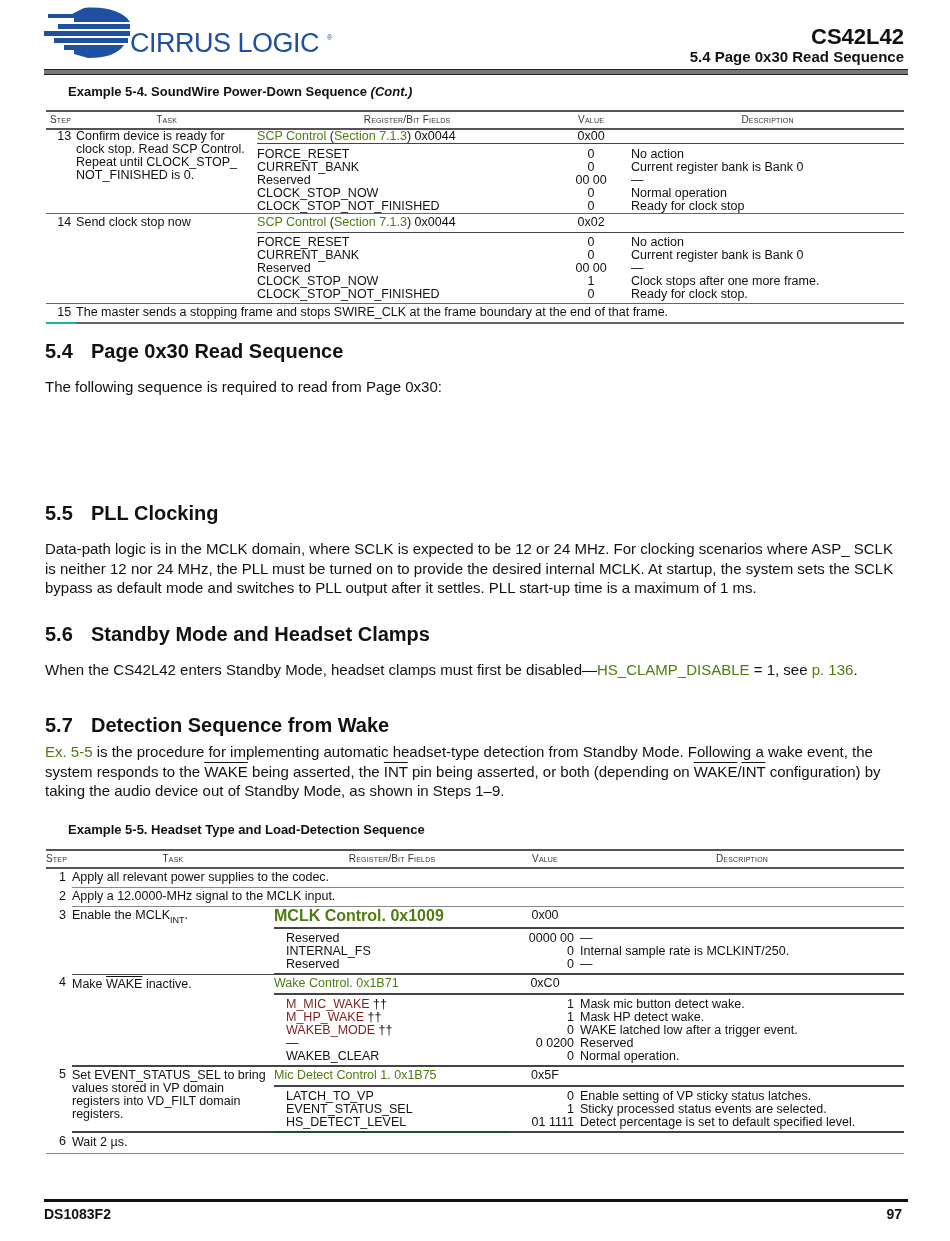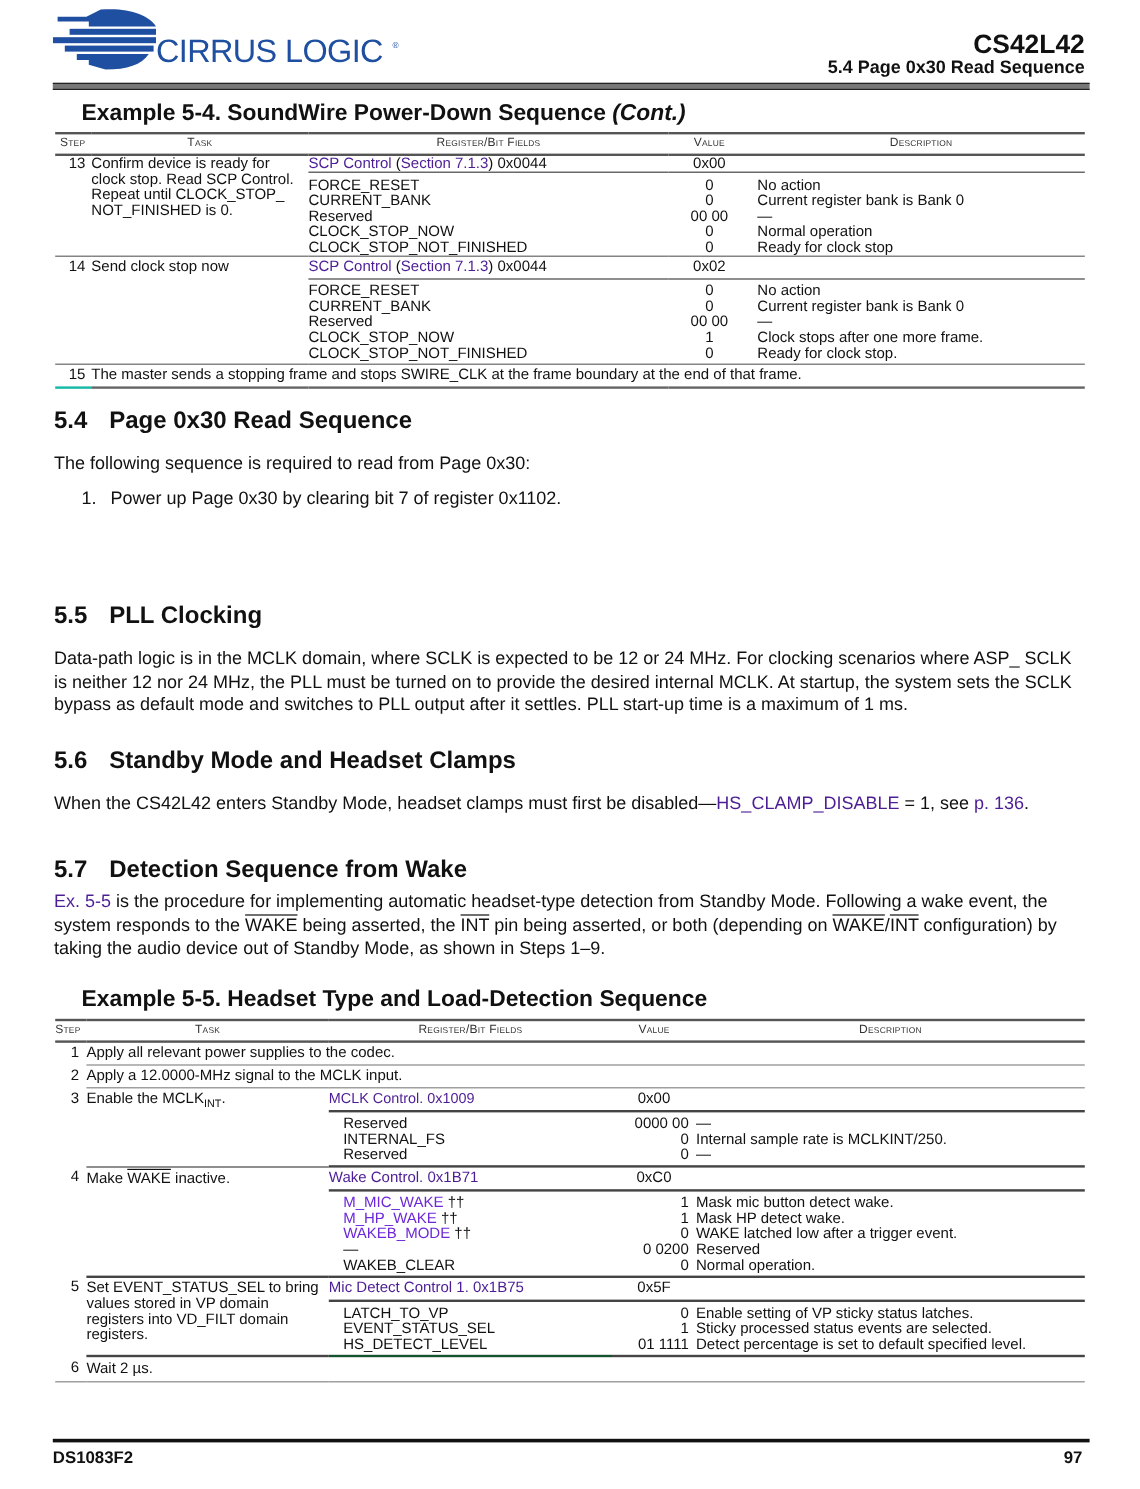--- a/index.html
+++ b/index.html
@@ -7,38 +7,38 @@
   body { position: relative; font-family: "Liberation Sans", sans-serif; color: #111; overflow: hidden; }
 
   
   .logo { position: absolute; left: 44px; top: 4px; width: 300px; height: 60px; }
   .logo svg { display: block; }
   .hdr-title { position: absolute; right: 46px; top: 24px; font-size: 22px; font-weight: bold; }
   .hdr-sub { position: absolute; right: 46px; top: 48px; font-size: 15px; font-weight: bold; }
   .hdr-rule { position: absolute; left: 44px; right: 42px; top: 69px; height: 6px; background: #777; border-top: 1px solid #222; border-bottom: 1px solid #222; }
 
   
-  .ex-caption { position: absolute; left: 68px; font-size: 19px; font-weight: bold; }
+  .ex-caption { position: absolute; left: 68px; font-size: 13px; font-weight: bold; }
   .ex-caption i { font-style: italic; }
 
   
   table.regtab { position: absolute; left: 46px; width: 858px; border-collapse: collapse; font-size: 12.5px; line-height: 13px; }
   table.regtab th { font-weight: normal; font-size: 10px; color: #333; font-variant: small-caps; text-transform: none; padding: 1px 0 2px 0; border-top: 2px solid #555; border-bottom: 2px solid #555; letter-spacing: 0.2px; }
   table.regtab td { vertical-align: top; padding: 0; }
   .c-step { width: 30px; text-align: right; padding-right: 5px !important; }
   .c-task { width: 181px; }
   .c-reg { width: 300px; }
   .c-val { width: 68px; text-align: center; }
   .c-desc { padding-left: 6px !important; }
   .val-right { text-align: right; padding-right: 6px !important; }
 
   tr.rowsep td { border-top: 1px solid #666; }
   td.headrow { border-bottom: 1px solid #444; }
-  .link { color: #4c1d95; }
-  .red { color: #6d28d9; }
+  .link { color: #4d7c0f; }
+  .red { color: #7f1d1d; }
   .ovl { text-decoration: overline; }
 
   
   h2 { position: absolute; left: 45px; font-size: 20px; font-weight: bold; }
   h2 .num { display: inline-block; width: 46px; }
   .para { position: absolute; left: 45px; width: 862px; font-size: 15px; line-height: 19.5px; }
   .list { position: absolute; left: 68px; font-size: 15px; line-height: 24.5px; }
   .list .n { display: inline-block; width: 24px; }
 
   
@@ -152,21 +152,20 @@
     <tr class="rowsep">
       <td class="c-step" style="padding-top:2px;padding-bottom:3px;border-bottom:2px solid #14b8a6;">15</td>
       <td colspan="4" style="padding-top:2px;padding-bottom:3px;border-bottom:2px solid #666;">The master sends a stopping frame and stops SWIRE_CLK at the frame boundary at the end of that frame.</td>
     </tr>
   </tbody>
 </table>
 
 <h2 style="top:340px;"><span class="num">5.4</span><span>Page 0x30 Read Sequence</span></h2>
 <div class="para" style="top:377px;">The following sequence is required to read from Page 0x30:</div>
 <div class="list" style="top:404px;">
-  <div><span class="n">1.</span><span>Power up Page 0x30 by clearing bit 7 of register 0x1102.</span></div>
 </div>
 
 <h2 style="top:502px;"><span class="num">5.5</span><span>PLL Clocking</span></h2>
 <div class="para" style="top:539px;">Data-path logic is in the MCLK domain, where SCLK is expected to be 12 or 24 MHz. For clocking scenarios where ASP_ SCLK is neither 12 nor 24 MHz, the PLL must be turned on to provide the desired internal MCLK. At startup, the system sets the SCLK bypass as default mode and switches to PLL output after it settles. PLL start-up time is a maximum of 1 ms.</div>
 
 <h2 style="top:623px;"><span class="num">5.6</span><span>Standby Mode and Headset Clamps</span></h2>
 <div class="para" style="top:660px;">
   <span>When the CS42L42 enters Standby Mode, headset clamps must first be disabled—</span><span class="link">HS_CLAMP_DISABLE</span><span> = 1, see </span><span class="link">p. 136</span><span>.</span>
 </div>
 
@@ -200,21 +199,21 @@
       <td colspan="4" style="padding:2px 0 3px 0;border-bottom:1px solid #888;">Apply all relevant power supplies to the codec.</td>
     </tr>
     <tr>
       <td class="val-right" style="padding:2px 5px 3px 0;">2</td>
       <td colspan="4" style="padding:2px 0 3px 0;border-bottom:1px solid #888;margin-left:39px;">Apply a 12.0000-MHz signal to the MCLK input.</td>
     </tr>
 
     <tr>
       <td class="val-right" rowspan="2" style="padding:2px 5px 0 0;">3</td>
       <td rowspan="2" style="padding-top:2px;"><span>Enable the MCLK</span><sub style="font-size:9px;">INT</sub><span>.</span></td>
-      <td style="padding:2px 0 3px 0;border-bottom:2px solid #444;"><span class="link" style="font-size:12px;">MCLK Control. 0x1009</span></td>
+      <td style="padding:2px 0 3px 0;border-bottom:2px solid #444;"><span class="link" style="font-size:16px;font-weight:bold;">MCLK Control. 0x1009</span></td>
       <td style="text-align:center;padding-top:2px;border-bottom:2px solid #444;">0x00</td>
       <td style="border-bottom:2px solid #444;"></td>
     </tr>
     <tr>
       <td style="padding:3px 0 2px 12px;border-bottom:2px solid #444;">
         <div>Reserved</div>
         <div>INTERNAL_FS</div>
         <div>Reserved</div>
       </td>
       <td class="val-right" style="padding-top:3px;border-bottom:2px solid #444;">

